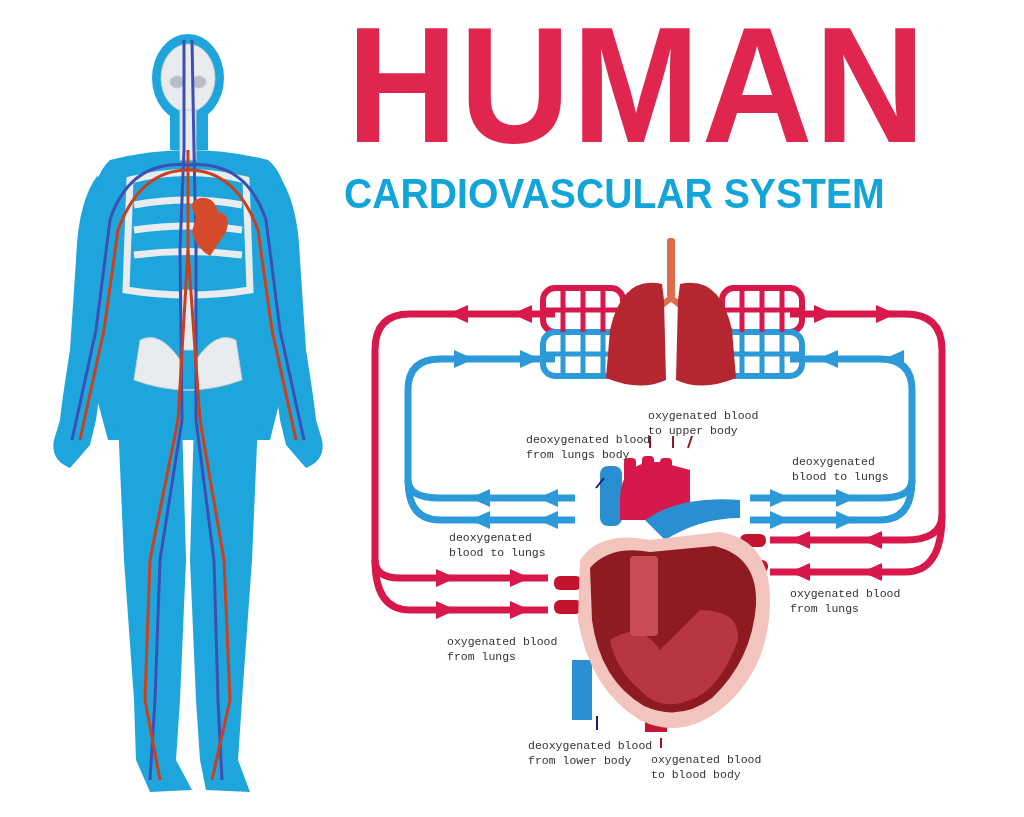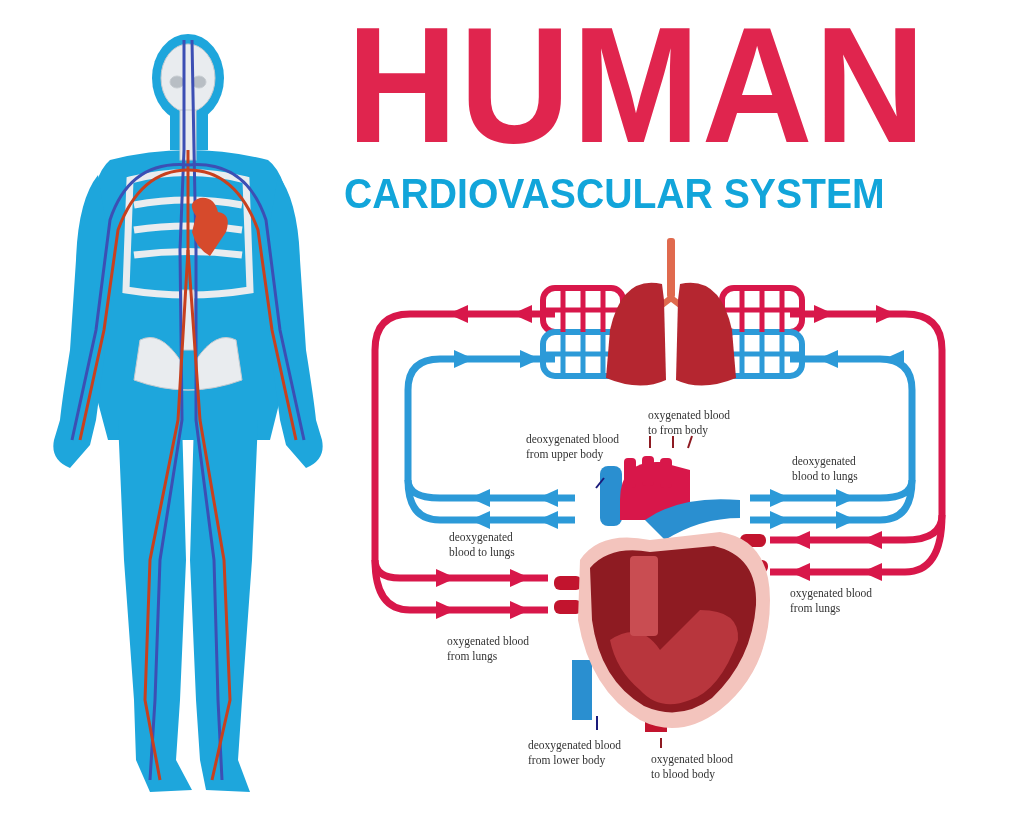--- a/index.html
+++ b/index.html
@@ -11,21 +11,21 @@
     font-family: "Liberation Sans", sans-serif;
   }
   .title-sub {
     position: absolute; left: 344px; top: 168px; width: 630px; height: 50px;
     color: #12a5da; font-weight: 700; font-size: 43px; line-height: 50px;
     text-align: left; transform: scaleX(0.91); transform-origin: left top; white-space: nowrap;
     font-family: "Liberation Sans", sans-serif;
   }
   .label {
     position: absolute; font-size: 11.5px; line-height: 15px; color: #333333;
-    font-family: Liberation Serif, serif; white-space: nowrap;
+    font-family: Liberation Mono, monospace; white-space: nowrap;
   }
   svg { position: absolute; left: 0; top: 0; }
 </style>
 </head>
 <body>
 
 <div class="title-main">HUMAN</div>
 <div class="title-sub">CARDIOVASCULAR SYSTEM</div>
 
 <svg width="1024" height="817" viewBox="0 0 1024 817">
@@ -167,25 +167,25 @@
   <g stroke-width="2" fill="none">
     <path d="M604 478 L596 488" stroke="#1a1a7a"></path>
     <path d="M650 436 L650 448 M673 436 L673 448 M692 436 L688 448" stroke="#8e1b22"></path>
     <path d="M597 716 L597 730" stroke="#1a1a7a"></path>
     <path d="M661 748 L661 738" stroke="#8e1b22"></path>
   </g>
 </svg>
 
 <div class="label" style="left:526px; top:432px;">
   <div>deoxygenated blood</div>
-  <div>from upper body</div>
+  <div>from lungs body</div>
 </div>
 <div class="label" style="left:648px; top:408px;">
   <div>oxygenated blood</div>
-  <div>to from body</div>
+  <div>to upper body</div>
 </div>
 <div class="label" style="left:792px; top:454px;">
   <div>deoxygenated</div>
   <div>blood to lungs</div>
 </div>
 <div class="label" style="left:449px; top:530px;">
   <div>deoxygenated</div>
   <div>blood to lungs</div>
 </div>
 <div class="label" style="left:790px; top:586px;">

